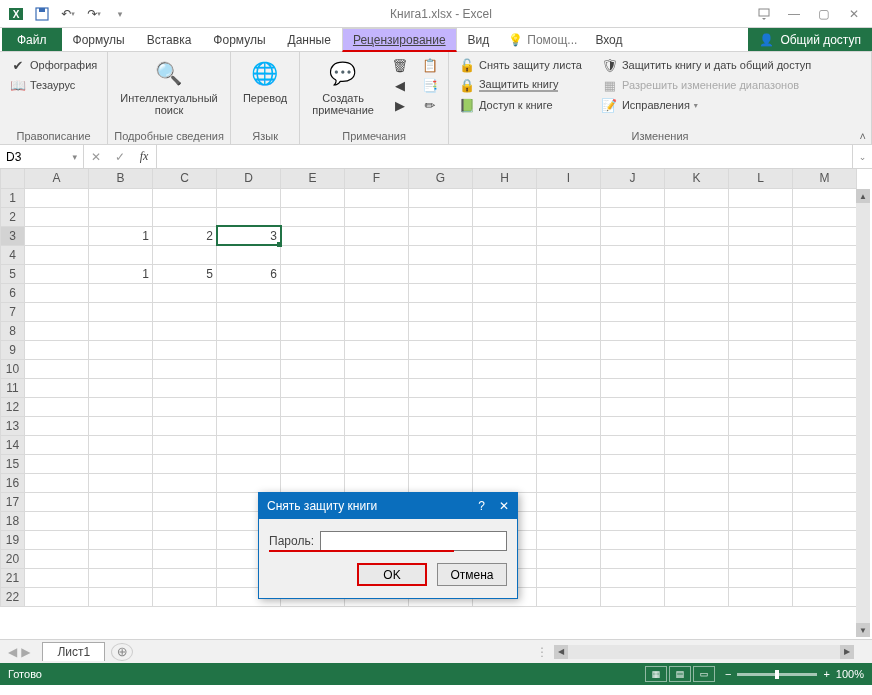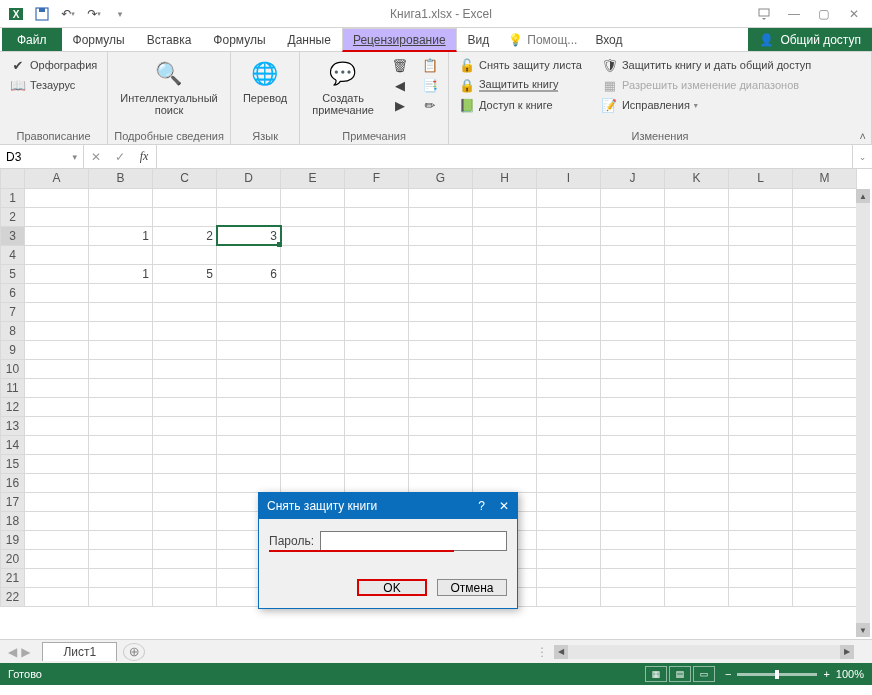--- a/index.html
+++ b/index.html
@@ -55,21 +55,21 @@
 .grid thead th.col { width: 64px; }
 .grid tbody th { background: #e6e6e6; color: #555; width: 24px; text-align: center; height: 19px; }
 .grid tbody td { padding: 0 3px; text-align: right; height: 19px; }
 .grid tbody tr.active th { background: #d3d3d3; }
 .grid td.active { outline: 2px solid #217346; outline-offset: -1px; position: relative; }
 .grid td.active::after { content: ""; position: absolute; right: -2px; bottom: -2px; width: 5px; height: 5px; background: #217346; }
 
 
 .sheet-tabs { height: 24px; border-top: 1px solid #d4d4d4; display: flex; align-items: center; background: #f1f1f1; }
 .st-nav { display: flex; gap: 4px; padding: 0 8px; color: #aaa; }
-.tab-sheet { background: #fff; border: 1px solid #aaa; border-bottom: none; padding: 2px 20px; font-size: 12px; margin-left: 4px; cursor: pointer; }
+.tab-sheet { background: #fff; border: 1px solid #aaa; border-bottom: none; padding: 2px 14px; font-size: 12px; margin-left: 4px; cursor: pointer; }
 .tab-add { width: 22px; height: 18px; margin-left: 6px; display: flex; align-items: center; justify-content: center; color: #888; border: 1px solid #ccc; border-radius: 50%; font-size: 13px; cursor: pointer; }
 .st-sep { flex: 1; }
 .hscroll { width: 300px; height: 14px; background: #e6e6e6; display: flex; align-items: center; margin-right: 18px; }
 .hscroll .arrow { width: 14px; height: 14px; background: #ccc; display: flex; align-items: center; justify-content: center; font-size: 8px; color: #555; }
 .hscroll .track { flex: 1; background: #e6e6e6; }
 
 
 .status-bar { height: 22px; background: #217346; color: #fff; display: flex; align-items: center; padding: 0 8px; font-size: 11px; }
 .status-bar .spacer { flex: 1; }
 .view-btns { display: flex; gap: 2px; margin-right: 10px; }
@@ -84,21 +84,21 @@
 .dlg-title { background: #0a6ebd; color: #fff; height: 26px; display: flex; align-items: center; padding: 8px 8px; font-size: 12px; }
 .dlg-title .t-right { margin-left: auto; display: flex; gap: 14px; }
 .dlg-title .t-btn { cursor: pointer; }
 .dlg-body { padding: 12px 10px; }
 .dlg-row { display: flex; align-items: center; gap: 6px; margin-bottom: 12px; }
 .dlg-row label { font-size: 12px; }
 .dlg-row label.underlined { position: relative; }
 .dlg-row label.underlined::after { content: ""; position: absolute; left: 0; right: -140px; bottom: -4px; height: 2px; background: #d90000; }
 .dlg-row input { flex: 1; border: 1px solid #7a7a7a; height: 20px; padding: 0 4px; font-size: 12px; }
 .dlg-btns { display: flex; justify-content: flex-end; gap: 10px; }
-.dlg-btn { min-width: 70px; height: 17px; border: 1px solid #8a8a8a; background: #e9e9e9; font-size: 12px; cursor: pointer; margin-top: 16px; }
+.dlg-btn { min-width: 70px; height: 23px; border: 1px solid #8a8a8a; background: #e9e9e9; font-size: 12px; cursor: pointer; }
 .dlg-btn.ok { border: 2px solid #d90000; }
 
 .vscroll { position: absolute; right: 2px; top: 20px; bottom: 2px; width: 14px; background: #e6e6e6; }
 .vscroll .arrow { height: 14px; background: #ccc; display: flex; align-items: center; justify-content: center; font-size: 8px; color: #555; }
 </style>
 </head>
 <body>
 
 <div class="titlebar">
   <div class="qat">

